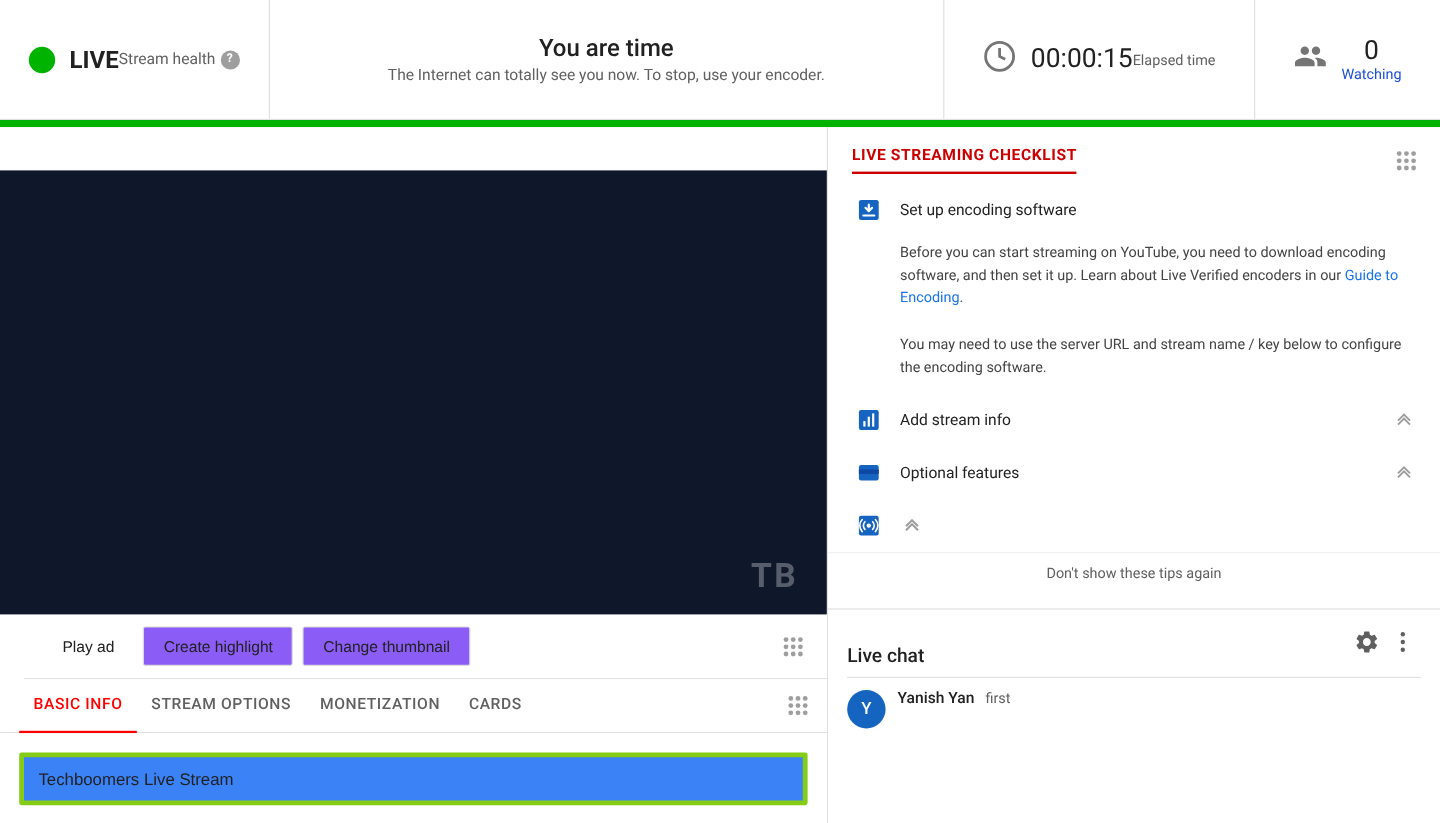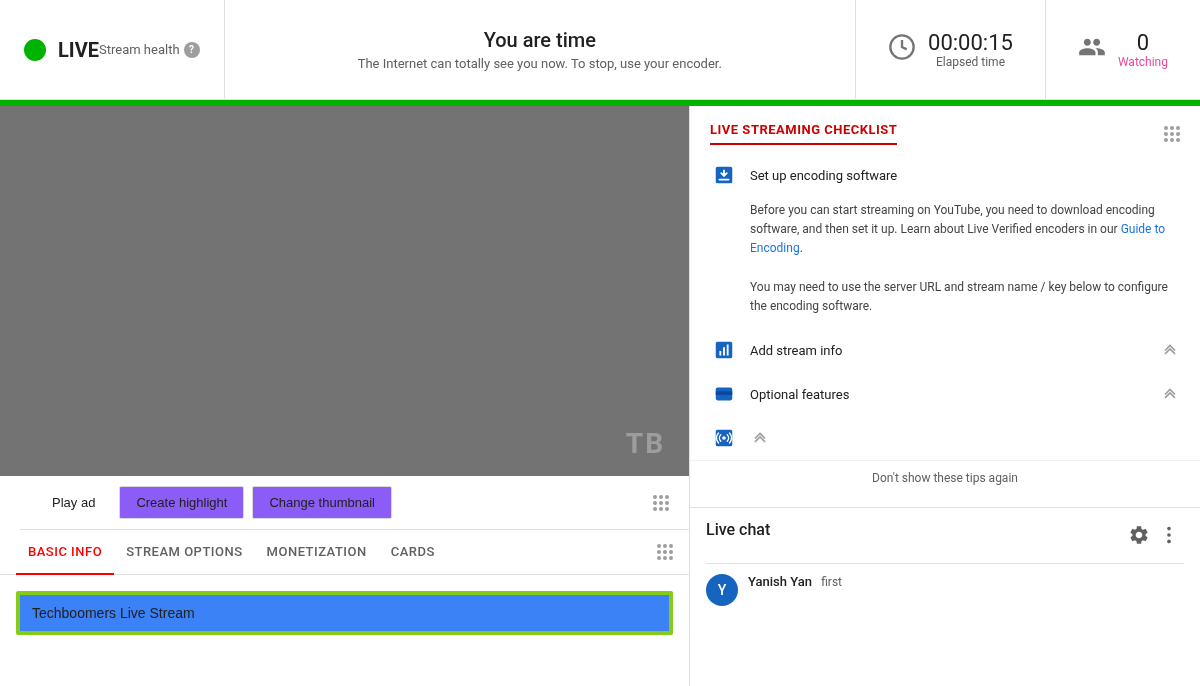--- a/index.html
+++ b/index.html
@@ -101,21 +101,21 @@
       min-width: 160px;
     }
 
     .clock-icon {
       color: #757575;
       font-size: 22px;
     }
 
     .elapsed-block {
       display: flex;
-      flex-direction: column;
+      flex-direction: row;
       align-items: center;
     }
 
     .elapsed-time {
       font-size: 22px;
       font-weight: 400;
       color: #212121;
     }
 
     .elapsed-label {
@@ -143,21 +143,21 @@
     }
 
     .watching-count {
       font-size: 22px;
       font-weight: 400;
       color: #212121;
     }
 
     .watching-label {
       font-size: 12px;
-      color: #ec4899;
+      color: #1d4ed8;
     }
 
     
     .progress-bar {
       height: 6px;
       background: #00b300;
       width: 100%;
     }
 
     
@@ -169,25 +169,26 @@
     
     .left-panel {
       width: 690px;
       display: flex;
       flex-direction: column;
       border-right: 1px solid #e0e0e0;
       background: #fff;
     }
 
     .video-area {
-      background: #737373;
+      background: #0f172a;
       width: 100%;
       height: 370px;
       position: relative;
       flex-shrink: 0;
+      margin-top: 36px;
     }
 
     .video-watermark {
       position: absolute;
       bottom: 16px;
       right: 24px;
       color: rgba(255,255,255,0.3);
       font-size: 28px;
       font-weight: bold;
       letter-spacing: 2px;
@@ -373,21 +374,21 @@
     
     .live-chat-section {
       flex: 1;
       display: flex;
       flex-direction: column;
       padding: 0 16px;
     }
 
     .live-chat-header {
       display: flex;
-      align-items: flex-start;
+      align-items: flex-end;
       padding: 12px 0 8px 0;
       border-bottom: 1px solid #e0e0e0;
     }
 
     .live-chat-title {
       font-size: 16px;
       font-weight: 500;
       flex: 1;
     }
 

